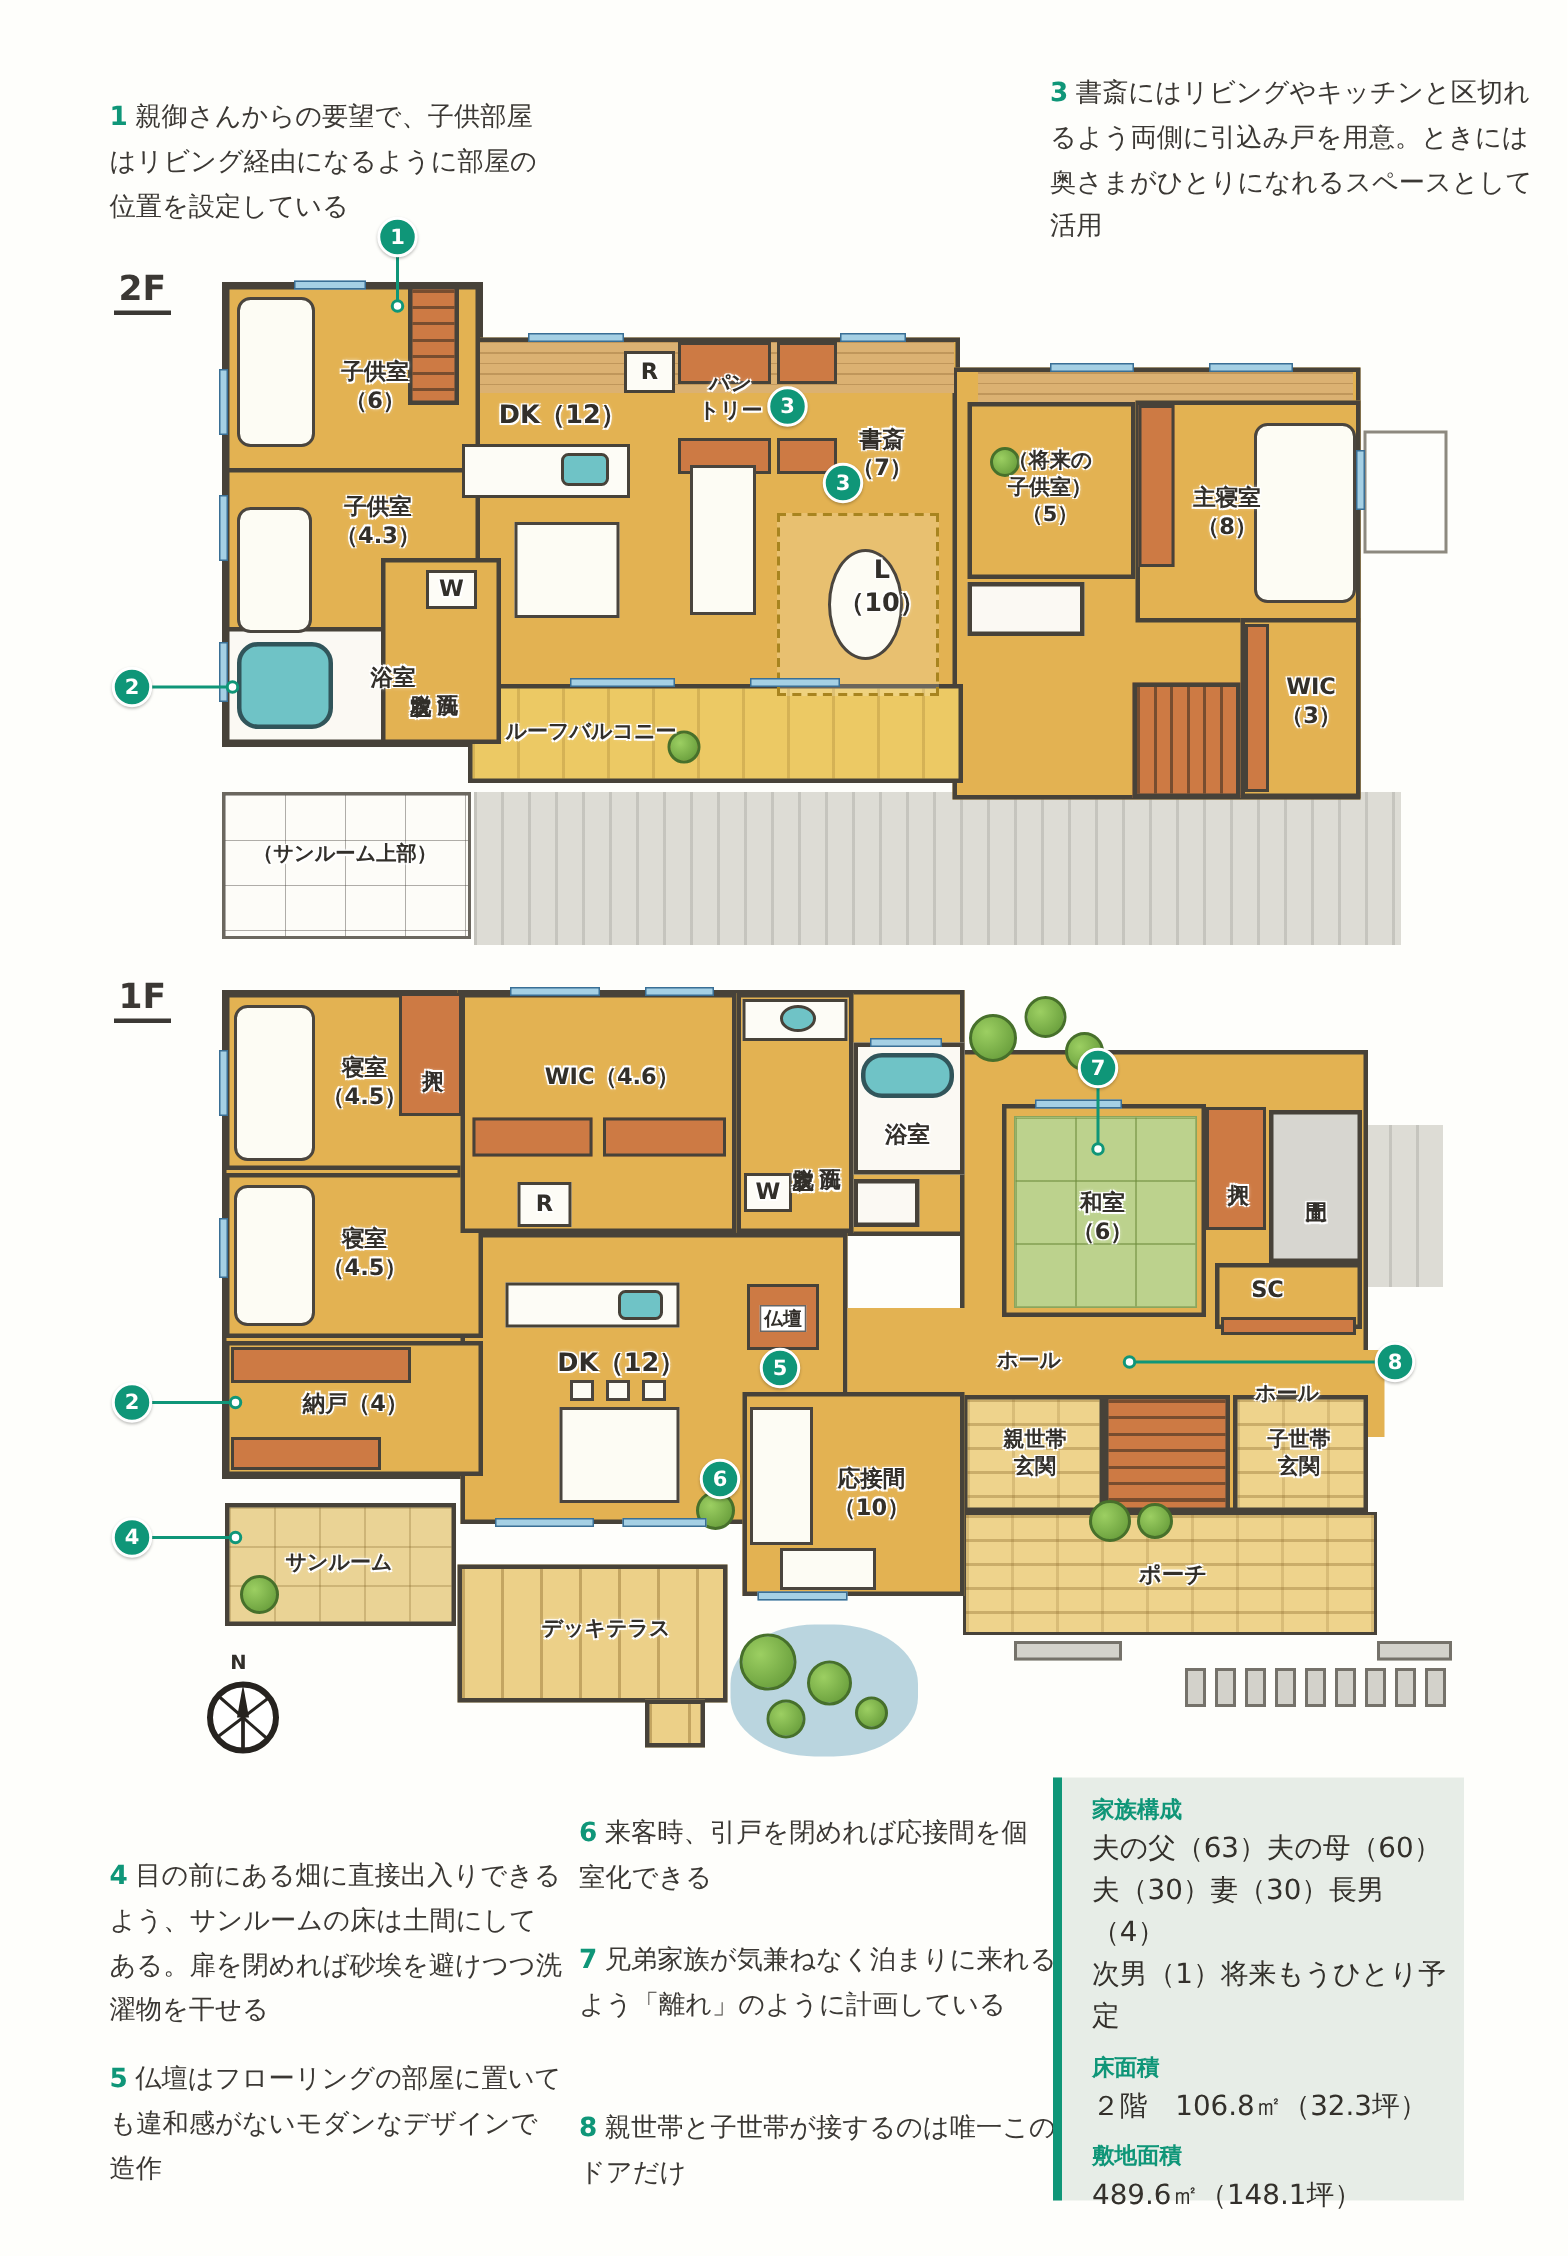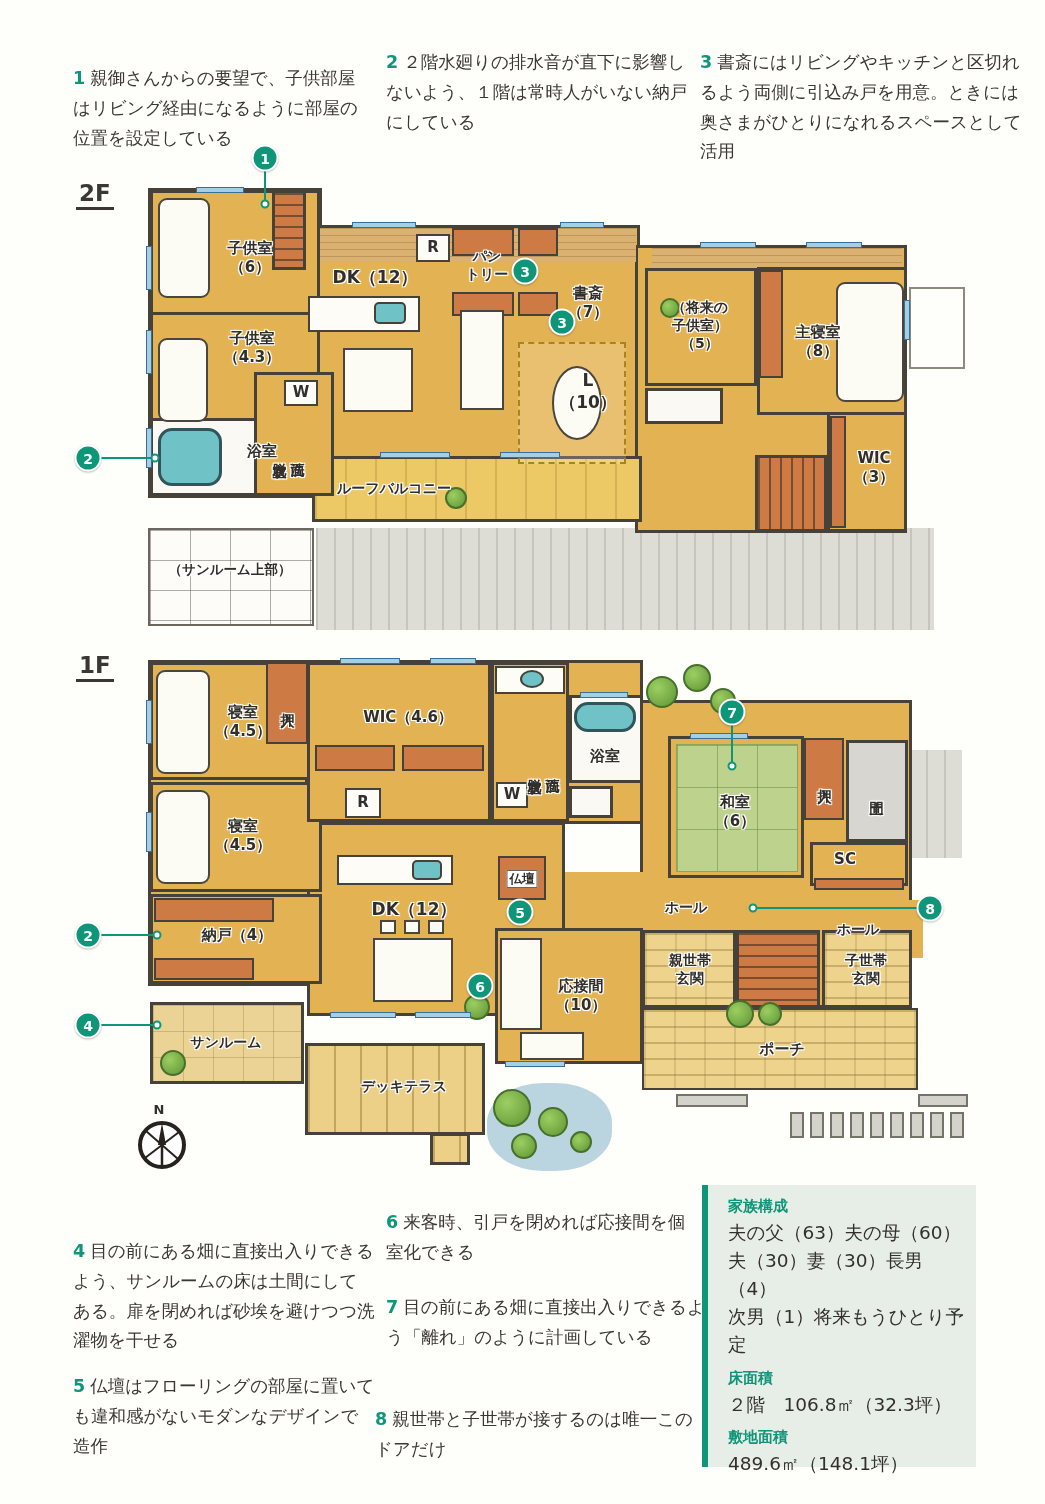--- a/index.html
+++ b/index.html
@@ -48,21 +48,20 @@
   .infobox h4{margin:9px 0 3px;font-size:15px;color:#0f9678;}
   .infobox h4.first{margin-top:2px;}
   .infobox p{margin:0;font-size:18.5px;line-height:1.52;color:#33302b;}
 </style>
 </head>
 <body>
 
 <div id="canvas">
 
   <div class="note" style="left:73px;top:64px;width:294px"><span class="n">1</span><span>親御さんからの要望で、子供部屋はリビング経由になるように部屋の位置を設定している</span></div>
-  <div class="note" style="left:386px;top:48px;width:302px"><span class="n">2</span><span>２階水廻りの排水音が直下に影響しないよう、１階は常時人がいない納戸にしている</span></div>
   <div class="note" style="left:700px;top:48px;width:324px"><span class="n">3</span><span>書斎にはリビングやキッチンと区切れるよう両側に引込み戸を用意。ときには奥さまがひとりになれるスペースとして活用</span></div>
 
   <div class="floorlabel" style="left:76px;top:180px">2F</div>
 
   <div class="wallbox" style="left:148px;top:188px;width:174px;height:310px"></div>
   <div class="wallbox" style="left:300px;top:225px;width:340px;height:240px"></div>
   <div class="wallbox" style="left:635px;top:245px;width:272px;height:288px"></div>
   <div class="wood" style="left:320px;top:228px;width:316px;height:34px"></div>
   <div class="wood" style="left:652px;top:248px;width:250px;height:26px"></div>
 
@@ -315,22 +314,22 @@
   <div class="lead" style="left:731px;top:725px;width:2px;height:38px"></div>
   <div class="dot" style="left:732px;top:766px"></div>
   <div class="mk" style="left:732px;top:712px">7</div>
   <div class="lead" style="left:757px;top:907px;width:160px;height:2px"></div>
   <div class="dot" style="left:753px;top:908px"></div>
   <div class="mk" style="left:930px;top:908px">8</div>
 
   <div class="note" style="left:73px;top:1237px;width:302px"><span class="n">4</span><span>目の前にある畑に直接出入りできるよう、サンルームの床は土間にしてある。扉を閉めれば砂埃を避けつつ洗濯物を干せる</span></div>
   <div class="note" style="left:73px;top:1372px;width:302px"><span class="n">5</span><span>仏壇はフローリングの部屋に置いても違和感がないモダンなデザインで造作</span></div>
   <div class="note" style="left:386px;top:1208px;width:316px"><span class="n">6</span><span>来客時、引戸を閉めれば応接間を個室化できる</span></div>
-  <div class="note" style="left:386px;top:1293px;width:320px"><span class="n">7</span><span>目の前にある畑に直接出入りできるよう「離れ」のように計画している</span></div>
-  <div class="note" style="left:375px;top:1405px;width:320px"><span class="n">8</span><span>親世帯と子世帯が接するのは唯一このドアだけ</span></div>
+  <div class="note" style="left:386px;top:1293px;width:320px"><span class="n">7</span><span>兄弟家族が気兼ねなく泊まりに来れるよう「離れ」のように計画している</span></div>
+  <div class="note" style="left:386px;top:1405px;width:320px"><span class="n">8</span><span>親世帯と子世帯が接するのは唯一このドアだけ</span></div>
 
   <div class="infobox">
     <h4 class="first">家族構成</h4>
     <p>夫の父（63）夫の母（60）</p>
     <p>夫（30）妻（30）長男（4）</p>
     <p>次男（1）将来もうひとり予定</p>
     <h4>床面積</h4>
     <p>２階　106.8㎡（32.3坪）</p>
     <h4>敷地面積</h4>
     <p>489.6㎡（148.1坪）</p>

